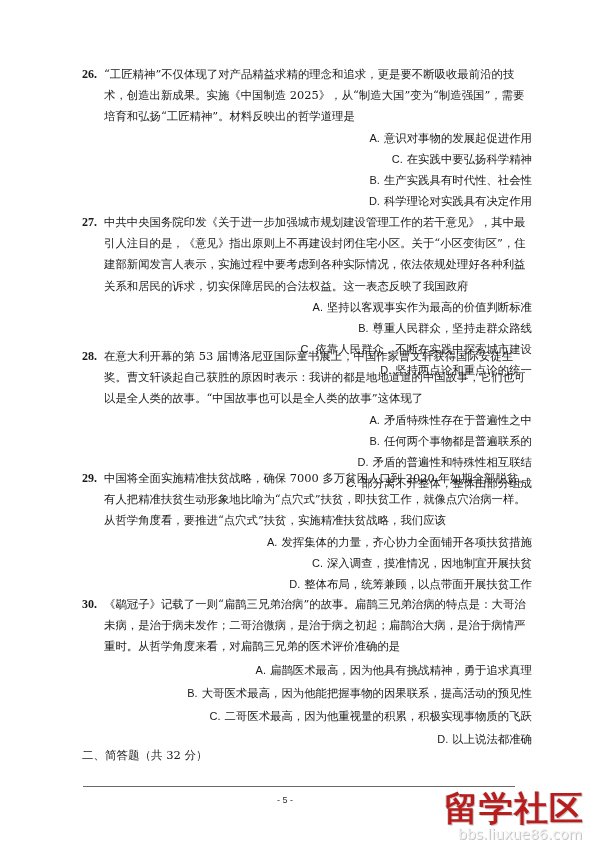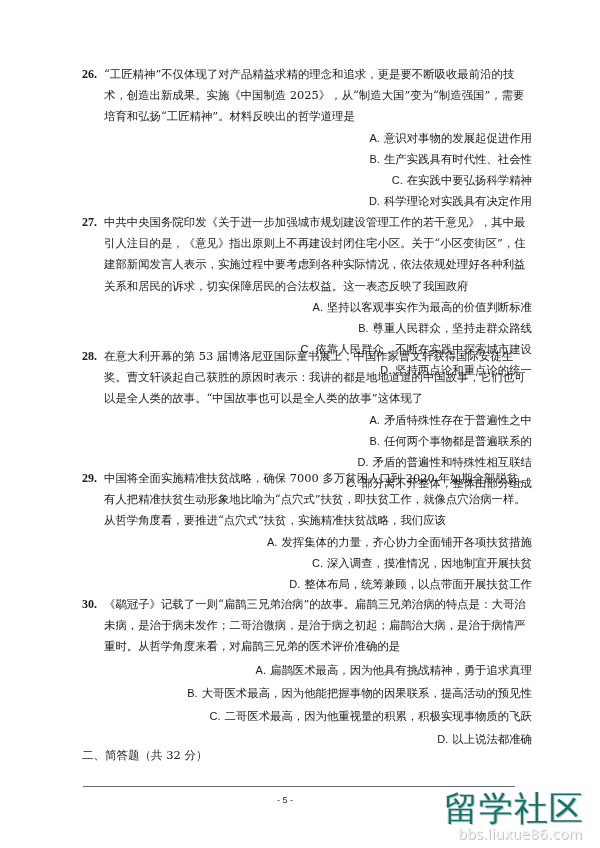--- a/index.html
+++ b/index.html
@@ -10,35 +10,35 @@
   .page { position: absolute; left: 0; top: 0; width: 600px; height: 724px; }
   .q { position: absolute; left: 82px; width: 450px; font-size: 11.4px; line-height: 21.2px; }
   .q .stem { display: block; padding-left: 22px; text-indent: -22px; }
   .q .num { display: inline-block; width: 22px; text-indent: 0; font-weight: bold; font-family: "Liberation Serif", serif; font-size: 12px; }
   .q .opt { display: block; padding-left: 22px; text-align: right; }
   .q .opt .letter { font-family: "Liberation Sans", sans-serif; font-size: 11px; margin-right: 4px; }
   .section { position: absolute; left: 82px; top: 748px; font-size: 11.5px; font-weight: normal; }
   .rule { position: absolute; left: 83px; top: 786px; width: 432px; height: 0; border-top: 1px solid #6a6a6a; }
   .pageno { position: absolute; left: 270px; top: 795px; width: 30px; text-align: center; font-size: 9px; font-family: "Liberation Sans", sans-serif; color: #333; }
   .wm { position: absolute; left: 440px; top: 790px; width: 160px; height: 58px; }
-  .wm .big { position: absolute; left: 4px; top: 0; font-family: "DejaVu Sans", sans-serif; font-size: 34px; font-weight: normal; color: #0f766e; letter-spacing: 1px;
+  .wm .big { position: absolute; left: 4px; top: 0; font-family: "DejaVu Sans", sans-serif; font-size: 34px; font-weight: bold; color: #b91c1c; letter-spacing: 1px;
     text-shadow: 1px 1px 0 #c8c8c8, -1px 0 0 #d9d9d9; line-height: 36px; }
   .wm .small { position: absolute; left: 18px; top: 36px; font-family: "DejaVu Sans", sans-serif; font-size: 14px; color: #f2f2f2;
     text-shadow: 1px 1px 0 #c4c4c4; letter-spacing: 0px; }
 </style>
 </head>
 <body>
 
 <div class="page">
 
   <div class="q" style="top:64px;">
     <span class="stem"><span class="num">26.</span><span>“工匠精神”不仅体现了对产品精益求精的理念和追求，更是要不断吸收最前沿的技术，创造出新成果。实施《中国制造 2025》，从“制造大国”变为“制造强国”，需要培育和弘扬“工匠精神”。材料反映出的哲学道理是</span></span>
     <span class="opt"><span class="letter">A.</span><span>意识对事物的发展起促进作用</span></span>
+    <span class="opt"><span class="letter">C.</span><span>在实践中要弘扬科学精神</span></span>
     <span class="opt"><span class="letter">B.</span><span>生产实践具有时代性、社会性</span></span>
-    <span class="opt"><span class="letter">C.</span><span>在实践中要弘扬科学精神</span></span>
     <span class="opt"><span class="letter">D.</span><span>科学理论对实践具有决定作用</span></span>
   </div>
 
   <div class="q" style="top:212px;">
     <span class="stem"><span class="num">27.</span><span>中共中央国务院印发《关于进一步加强城市规划建设管理工作的若干意见》，其中最引人注目的是，《意见》指出原则上不再建设封闭住宅小区。关于“小区变街区”，住建部新闻发言人表示，实施过程中要考虑到各种实际情况，依法依规处理好各种利益关系和居民的诉求，切实保障居民的合法权益。这一表态反映了我国政府</span></span>
     <span class="opt"><span class="letter">A.</span><span>坚持以客观事实作为最高的价值判断标准</span></span>
     <span class="opt"><span class="letter">B.</span><span>尊重人民群众，坚持走群众路线</span></span>
     <span class="opt"><span class="letter">C.</span><span>依靠人民群众，不断在实践中探索城市建设</span></span>
     <span class="opt"><span class="letter">D.</span><span>坚持两点论和重点论的统一</span></span>
   </div>

